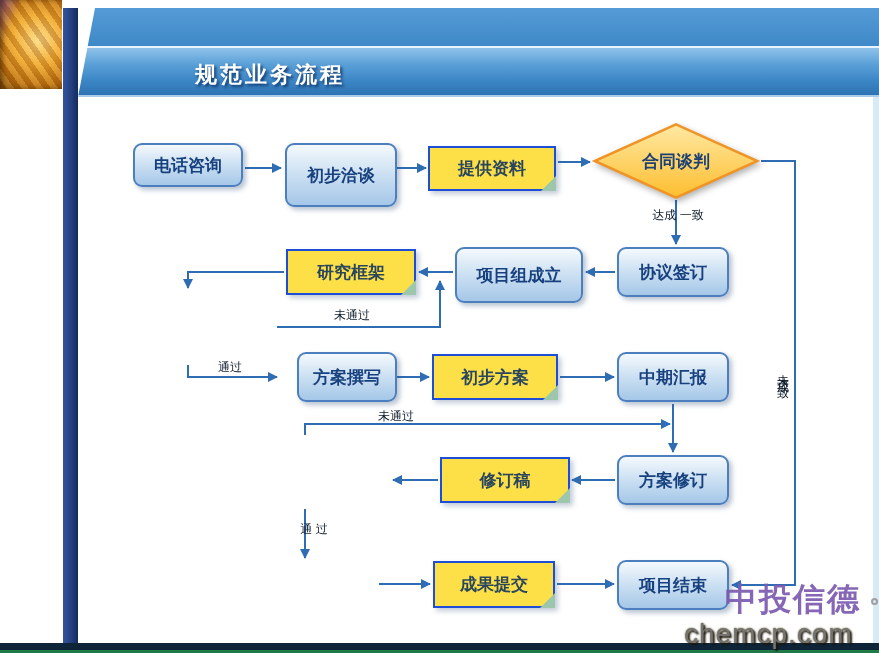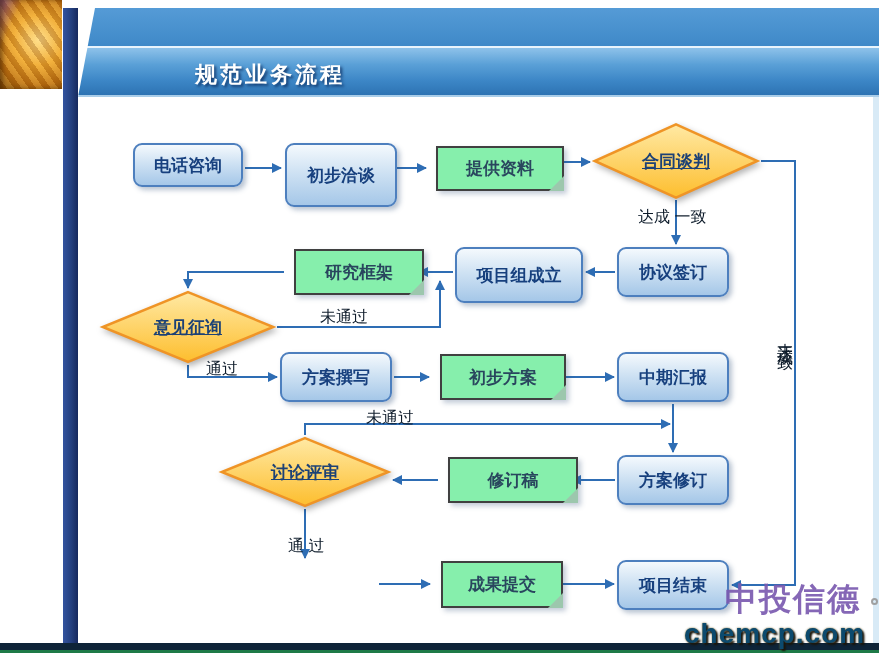--- a/index.html
+++ b/index.html
@@ -30,40 +30,40 @@
     background:#0e2438; border-bottom:3px solid #1e7a47; }
 
   
   .canvas { position:absolute; inset:0; z-index:1; }
   .arrows { position:absolute; left:0; top:0; z-index:0; }
   .node { position:absolute; display:flex; align-items:center; justify-content:center; z-index:1; }
   .nlabel { font-size:17px; font-weight:bold; white-space:pre; }
   .process { background:linear-gradient(180deg,#f4f9fd 0%, #cfe2f3 45%, #a5c7e8 100%);
     border:2px solid #4d7fbe; border-radius:9px; box-shadow:3px 3px 5px rgba(55,85,125,.35); }
   .process .nlabel { color:#17407e; }
-  .paper { background:#86efac; border:2px solid #404040; box-shadow:3px 3px 5px rgba(55,85,125,.3);margin-left:8px; }
+  .paper { background:#fde047; border:2px solid #1d4ed8; box-shadow:3px 3px 5px rgba(55,85,125,.3); }
   .paper .nlabel { color:#29465e; }
   .paper::after { content:""; position:absolute; right:-2px; bottom:-2px; width:0; height:0;
     border-style:solid; border-width:0 0 15px 15px;
     border-color:transparent transparent #9cc7ad transparent; }
   .diamond { background:transparent; }
   .diamond svg { position:absolute; inset:0; width:100%; height:100%; overflow:visible;
     filter:drop-shadow(2px 3px 3px rgba(0,0,0,.3)); }
-  .diamond .nlabel { position:relative; z-index:1; color:#1c4176;text-decoration:underline; }
+  .diamond .nlabel { position:relative; z-index:1; color:#1c4176; }
 
-  .elabel { position:absolute; font-size:16px; color:#0d1b2a; z-index:2; }
+  .elabel { position:absolute; font-size:12px; color:#0d1b2a; text-align:center; z-index:2; }
   .vlabel { writing-mode:vertical-rl; letter-spacing:3px; }
 
   
   .wm-brand { position:absolute; left:688px; top:578px; font-size:32px; font-weight:bold;
     color:#7b5bb0; letter-spacing:2px; opacity:.92; z-index:5; white-space:nowrap;margin-left:37px; }
   .wm-dot { display:inline-block; width:7px; height:7px; border:2px solid #9a9a9a;
     border-radius:50%; margin-left:10px; vertical-align:middle; background:transparent; }
-  .wm-site { position:absolute; left:684px; top:618px; font-size:28px; font-weight:bold;
-    color:#0c4a6e; letter-spacing:1px; z-index:6; white-space:nowrap;
+  .wm-site { position:absolute; left:684px; top:618px; font-size:28px; font-weight:normal;
+    color:#737373; letter-spacing:1px; z-index:6; white-space:nowrap;
     text-shadow:2px 2px 2px #1a1408, 0 0 2px #6a5a20; }
 </style>
 </head>
 <body>
 
 <div class="slide">
 
   <div class="gold-art"></div>
   <div class="left-bar"></div>
   <div class="header">
@@ -131,73 +131,49 @@
 
     <div class="node process" style="left:617px;top:247px;width:112px;height:50px">
       <span class="nlabel">协议签订</span>
     </div>
     <div class="node process" style="left:455px;top:247px;width:128px;height:56px">
       <span class="nlabel">项目组成立</span>
     </div>
     <div class="node paper" style="left:286px;top:249px;width:130px;height:46px">
       <span class="nlabel">研究框架</span>
     </div>
-    <div class="node diamond" style="left:101px;top:291px;width:174px;height:72px">
-      <svg viewBox="0 0 100 60" preserveAspectRatio="none">
-        <defs>
-            <linearGradient id="g2" x1="0" y1="0" x2="0" y2="1">
-          <stop offset="0" stop-color="#ffe9a4"></stop>
-              <stop offset="1" stop-color="#fdbe2e"></stop>
-        </linearGradient>
-          </defs>
-        <polygon points="50,1 99,30 50,59 1,30" fill="url(#g2)" stroke="#ef9426" stroke-width="2.5" vector-effect="non-scaling-stroke"></polygon>
-      </svg>
-      <span class="nlabel">意见征询</span>
-    </div>
 
-    <div class="node process" style="left:280px;top:352px;width:112px;height:50px">
+    <div class="node process" style="left:297px;top:352px;width:100px;height:50px">
       <span class="nlabel">方案撰写</span>
     </div>
     <div class="node paper" style="left:432px;top:354px;width:126px;height:46px">
       <span class="nlabel">初步方案</span>
     </div>
     <div class="node process" style="left:617px;top:352px;width:112px;height:50px">
       <span class="nlabel">中期汇报</span>
     </div>
 
     <div class="node process" style="left:617px;top:455px;width:112px;height:50px">
       <span class="nlabel">方案修订</span>
     </div>
     <div class="node paper" style="left:440px;top:457px;width:130px;height:46px">
       <span class="nlabel">修订稿</span>
     </div>
-    <div class="node diamond" style="left:220px;top:437px;width:170px;height:70px">
-      <svg viewBox="0 0 100 60" preserveAspectRatio="none">
-        <defs>
-            <linearGradient id="g3" x1="0" y1="0" x2="0" y2="1">
-          <stop offset="0" stop-color="#ffe9a4"></stop>
-              <stop offset="1" stop-color="#fdbe2e"></stop>
-        </linearGradient>
-          </defs>
-        <polygon points="50,1 99,30 50,59 1,30" fill="url(#g3)" stroke="#ef9426" stroke-width="2.5" vector-effect="non-scaling-stroke"></polygon>
-      </svg>
-      <span class="nlabel">讨论评审</span>
-    </div>
 
     <div class="node paper" style="left:433px;top:561px;width:122px;height:47px">
       <span class="nlabel">成果提交</span>
     </div>
     <div class="node process" style="left:617px;top:560px;width:112px;height:50px">
       <span class="nlabel">项目结束</span>
     </div>
 
     <div class="elabel" style="left:638px;top:207px;width:80px">达成 一致</div>
     <div class="elabel" style="left:320px;top:307px;width:64px">未通过</div>
     <div class="elabel" style="left:206px;top:359px;width:48px">通过</div>
     <div class="elabel" style="left:366px;top:408px;width:60px">未通过</div>
-    <div class="elabel" style="left:288px;top:536px;width:52px">通 过</div>
+    <div class="elabel" style="left:288px;top:521px;width:52px">通 过</div>
     <div class="elabel vlabel" style="left:774px;top:330px;height:84px">未达成一致</div>
 
     <div class="wm-brand"><span>中投信德</span><span class="wm-dot"></span></div>
     <div class="wm-site">chemcp.com</div>
 
   </div>
 </div>
 
 </body></html>

